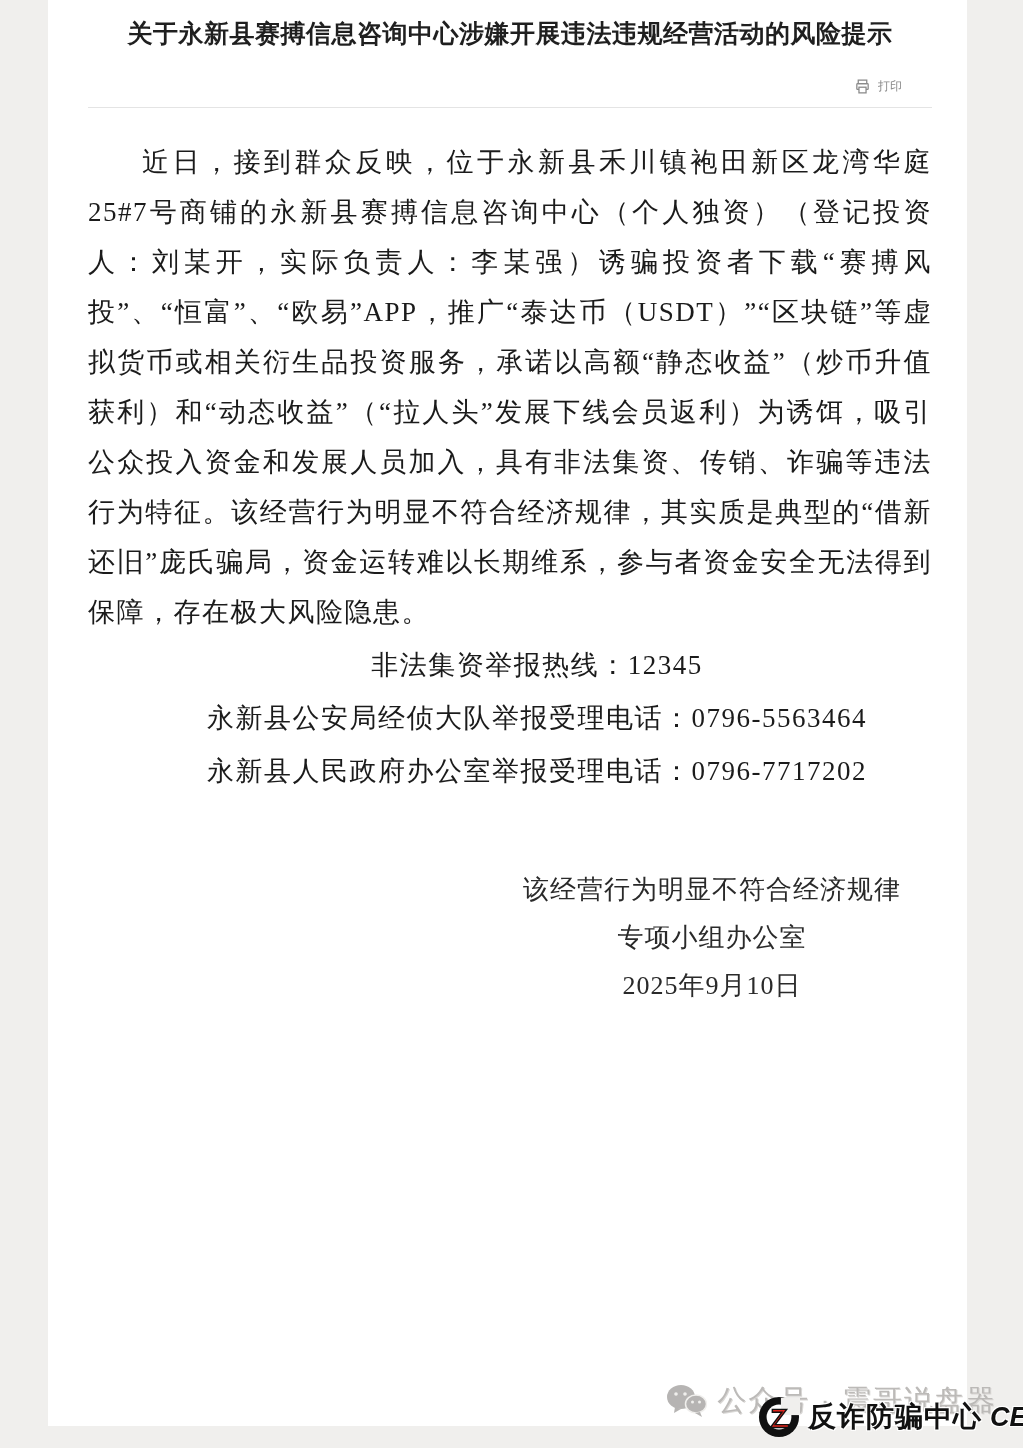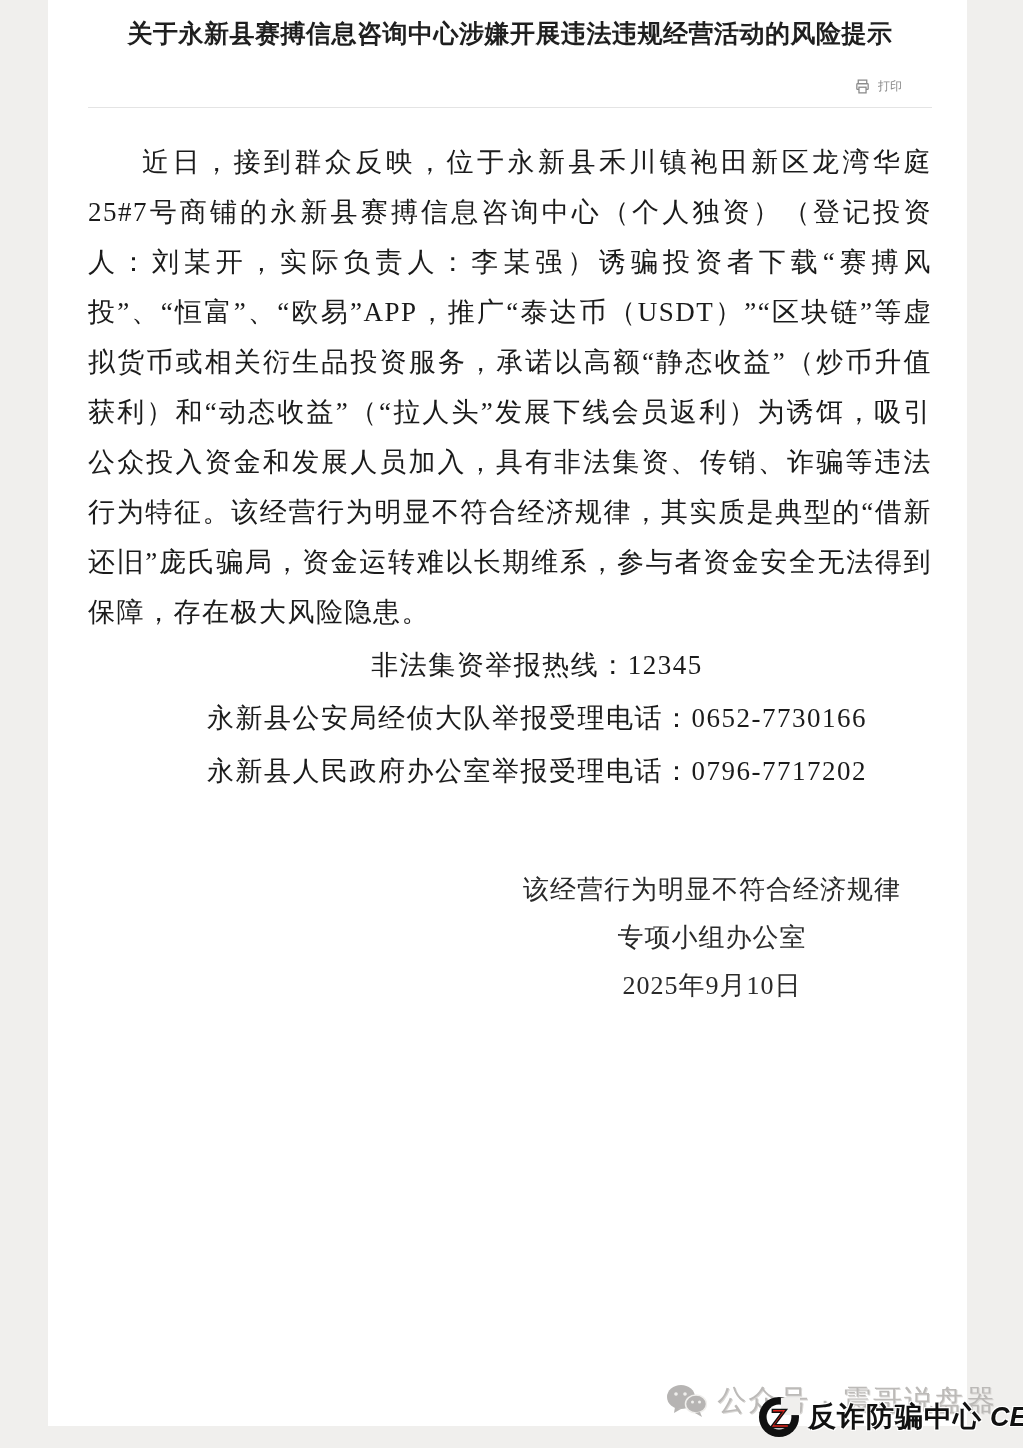--- a/index.html
+++ b/index.html
@@ -92,21 +92,21 @@
       <span>打印</span>
     </span>
   </div>
 
   <hr class="divider">
 
   <div class="content">
     <p>近日，接到群众反映，位于永新县禾川镇袍田新区龙湾华庭25#7号商铺的永新县赛搏信息咨询中心（个人独资）（登记投资人：刘某开，实际负责人：李某强）诱骗投资者下载“赛搏风投”、“恒富”、“欧易”APP，推广“泰达币（USDT）”“区块链”等虚拟货币或相关衍生品投资服务，承诺以高额“静态收益”（炒币升值获利）和“动态收益”（“拉人头”发展下线会员返利）为诱饵，吸引公众投入资金和发展人员加入，具有非法集资、传销、诈骗等违法行为特征。该经营行为明显不符合经济规律，其实质是典型的“借新还旧”庞氏骗局，资金运转难以长期维系，参与者资金安全无法得到保障，存在极大风险隐患。</p>
 
     <p class="hotline">非法集资举报热线：12345</p>
-    <p class="hotline">永新县公安局经侦大队举报受理电话：0652-7730166</p>
+    <p class="hotline">永新县公安局经侦大队举报受理电话：0796-5563464</p>
     <p class="hotline">永新县人民政府办公室举报受理电话：0796-7717202</p>
 
     <div class="signature">
       <div>该经营行为明显不符合经济规律</div>
       <div>专项小组办公室</div>
       <div>2025年9月10日</div>
     </div>
   </div>
 
 </div>

